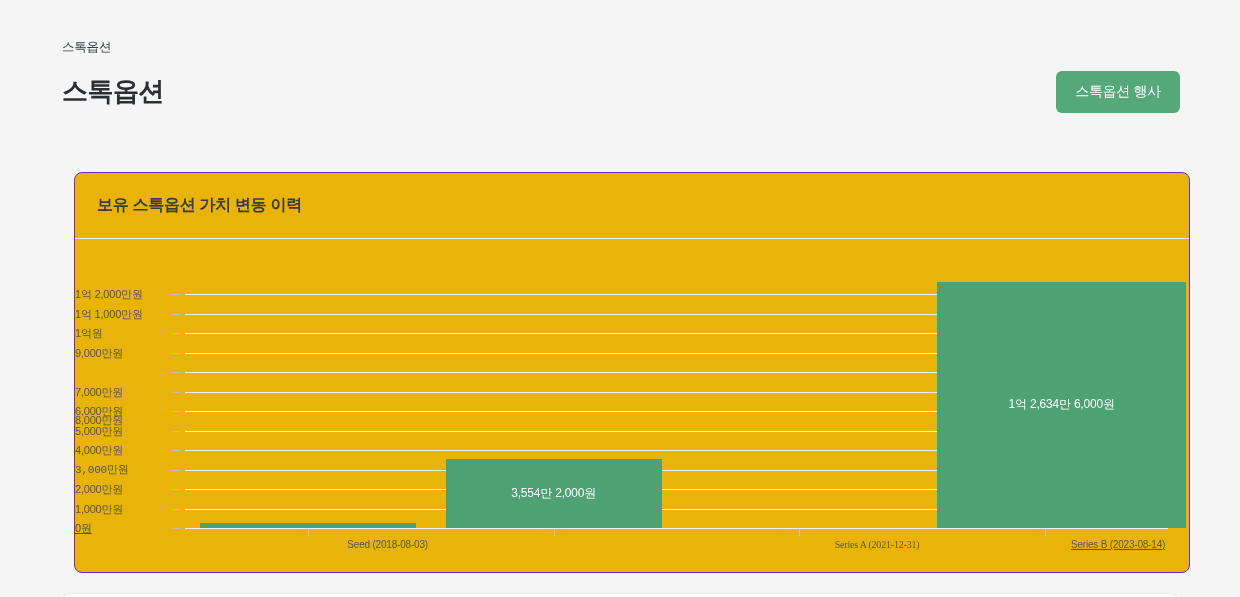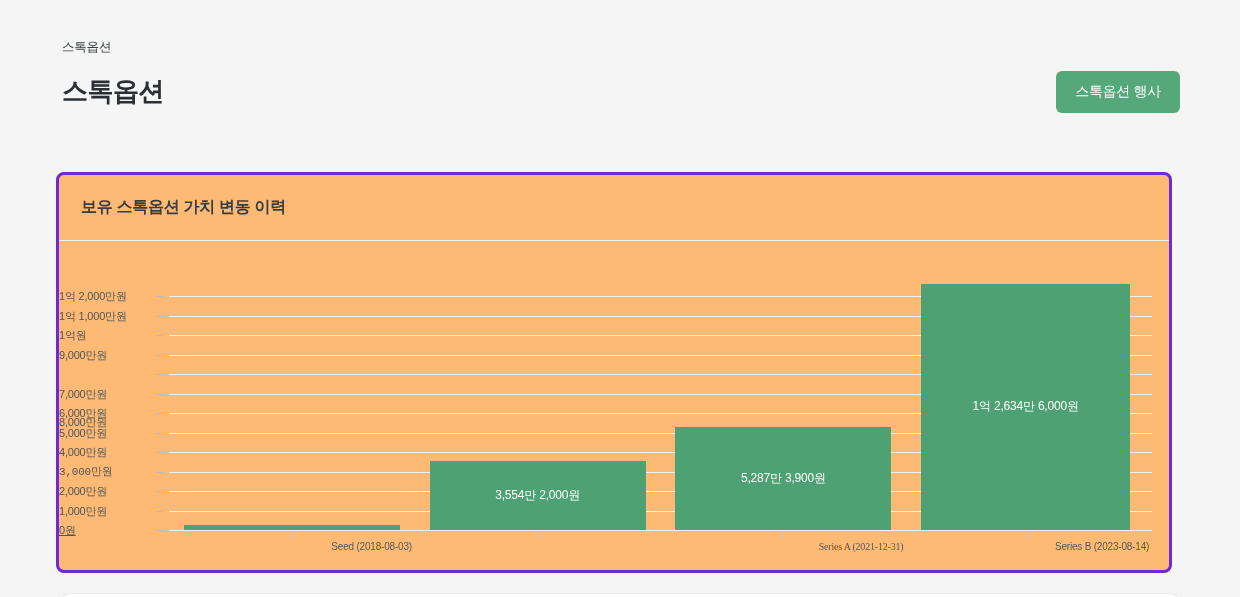--- a/index.html
+++ b/index.html
@@ -22,24 +22,24 @@
   .exercise-btn {
     position:absolute; right:60px; top:71px;
     height:42px; padding:0 19px;
     background:#54a87a; color:#ffffff;
     border:none; border-radius:6px;
     font-size:14px; font-weight:500; letter-spacing:-0.3px;
     font-family:inherit; cursor:pointer;
     display:flex; align-items:center; justify-content:center;
   }
   .card {
-    position:absolute; left:56px; top:172px;
+    position:absolute; left:74px; top:172px;
     width:1116px; height:401px;
-    background:#fdba74;
-    border:3px solid #6d28d9;
+    background:#eab308;
+    border:1px solid #6d28d9;
     border-radius:8px;
   }
   .card-header {
     height:66px; display:flex; align-items:center;
     padding:0 22px;
     border-bottom:1px solid #f1f1f1;
   }
   .card-title {
     font-size:16px; font-weight:700; color:#383d41; letter-spacing:-0.3px;
   }
@@ -132,26 +132,23 @@
       <div class="gridline" style="left: 110px; top: 55px; width: 983px;"></div>
       <div class="y-tick-dash" style="left: 97px; top: 55px;"></div>
       <div class="y-tick-label" style="left: 0px; top: 47px;">1억 2,000만원</div>
       <div class="bar" style="left: 124.875px; width: 216px; top: 284.125px; height: 4.875px; background: rgb(78, 161, 114);"></div>
       <div class="x-tick" style="left: 232.875px; top: 290px;"></div>
       <div class="x-tick-label" style="left: 112.875px; top: 300px;">Seed (2018-08-03)</div>
       <div class="bar" style="left: 370.625px; width: 216px; top: 219.693px; height: 69.3069px; background: rgb(78, 161, 114);">
         <span class="bar-label">3,554만 2,000원</span>
       </div>
       <div class="x-tick" style="left: 478.625px; top: 290px;"></div>
-      <div class="bar" style="left: 616.375px; width: 216px; top: 185.896px; height: 103.104px; background: rgb(78, 161, 114);">
-        <span class="bar-label">5,287만 3,900원</span>
-      </div>
       <div class="x-tick" style="left: 724.375px; top: 290px;"></div>
       <div class="x-tick-label" style="left: 604.375px; top: 300px; font-family: Liberation Serif, serif;">Series A (2021-12-31)</div>
-      <div class="bar" style="left: 862.125px; width: 209px; top: 42.6253px; height: 246.375px; background: rgb(78, 161, 114);">
+      <div class="bar" style="left: 862.125px; width: 249px; top: 42.6253px; height: 246.375px; background: rgb(78, 161, 114);">
         <span class="bar-label">1억 2,634만 6,000원</span>
       </div>
       <div class="x-tick" style="left: 970.125px; top: 290px;"></div>
-      <div class="x-tick-label" style="left: 850.125px; top: 300px;">Series B (2023-08-14)</div>
+      <div class="x-tick-label" style="left: 850.125px; top: 300px; text-decoration: underline;">Series B (2023-08-14)</div>
     </div>
 </div>
 
 <div class="next-card-peek"></div>
 
 </body></html>

